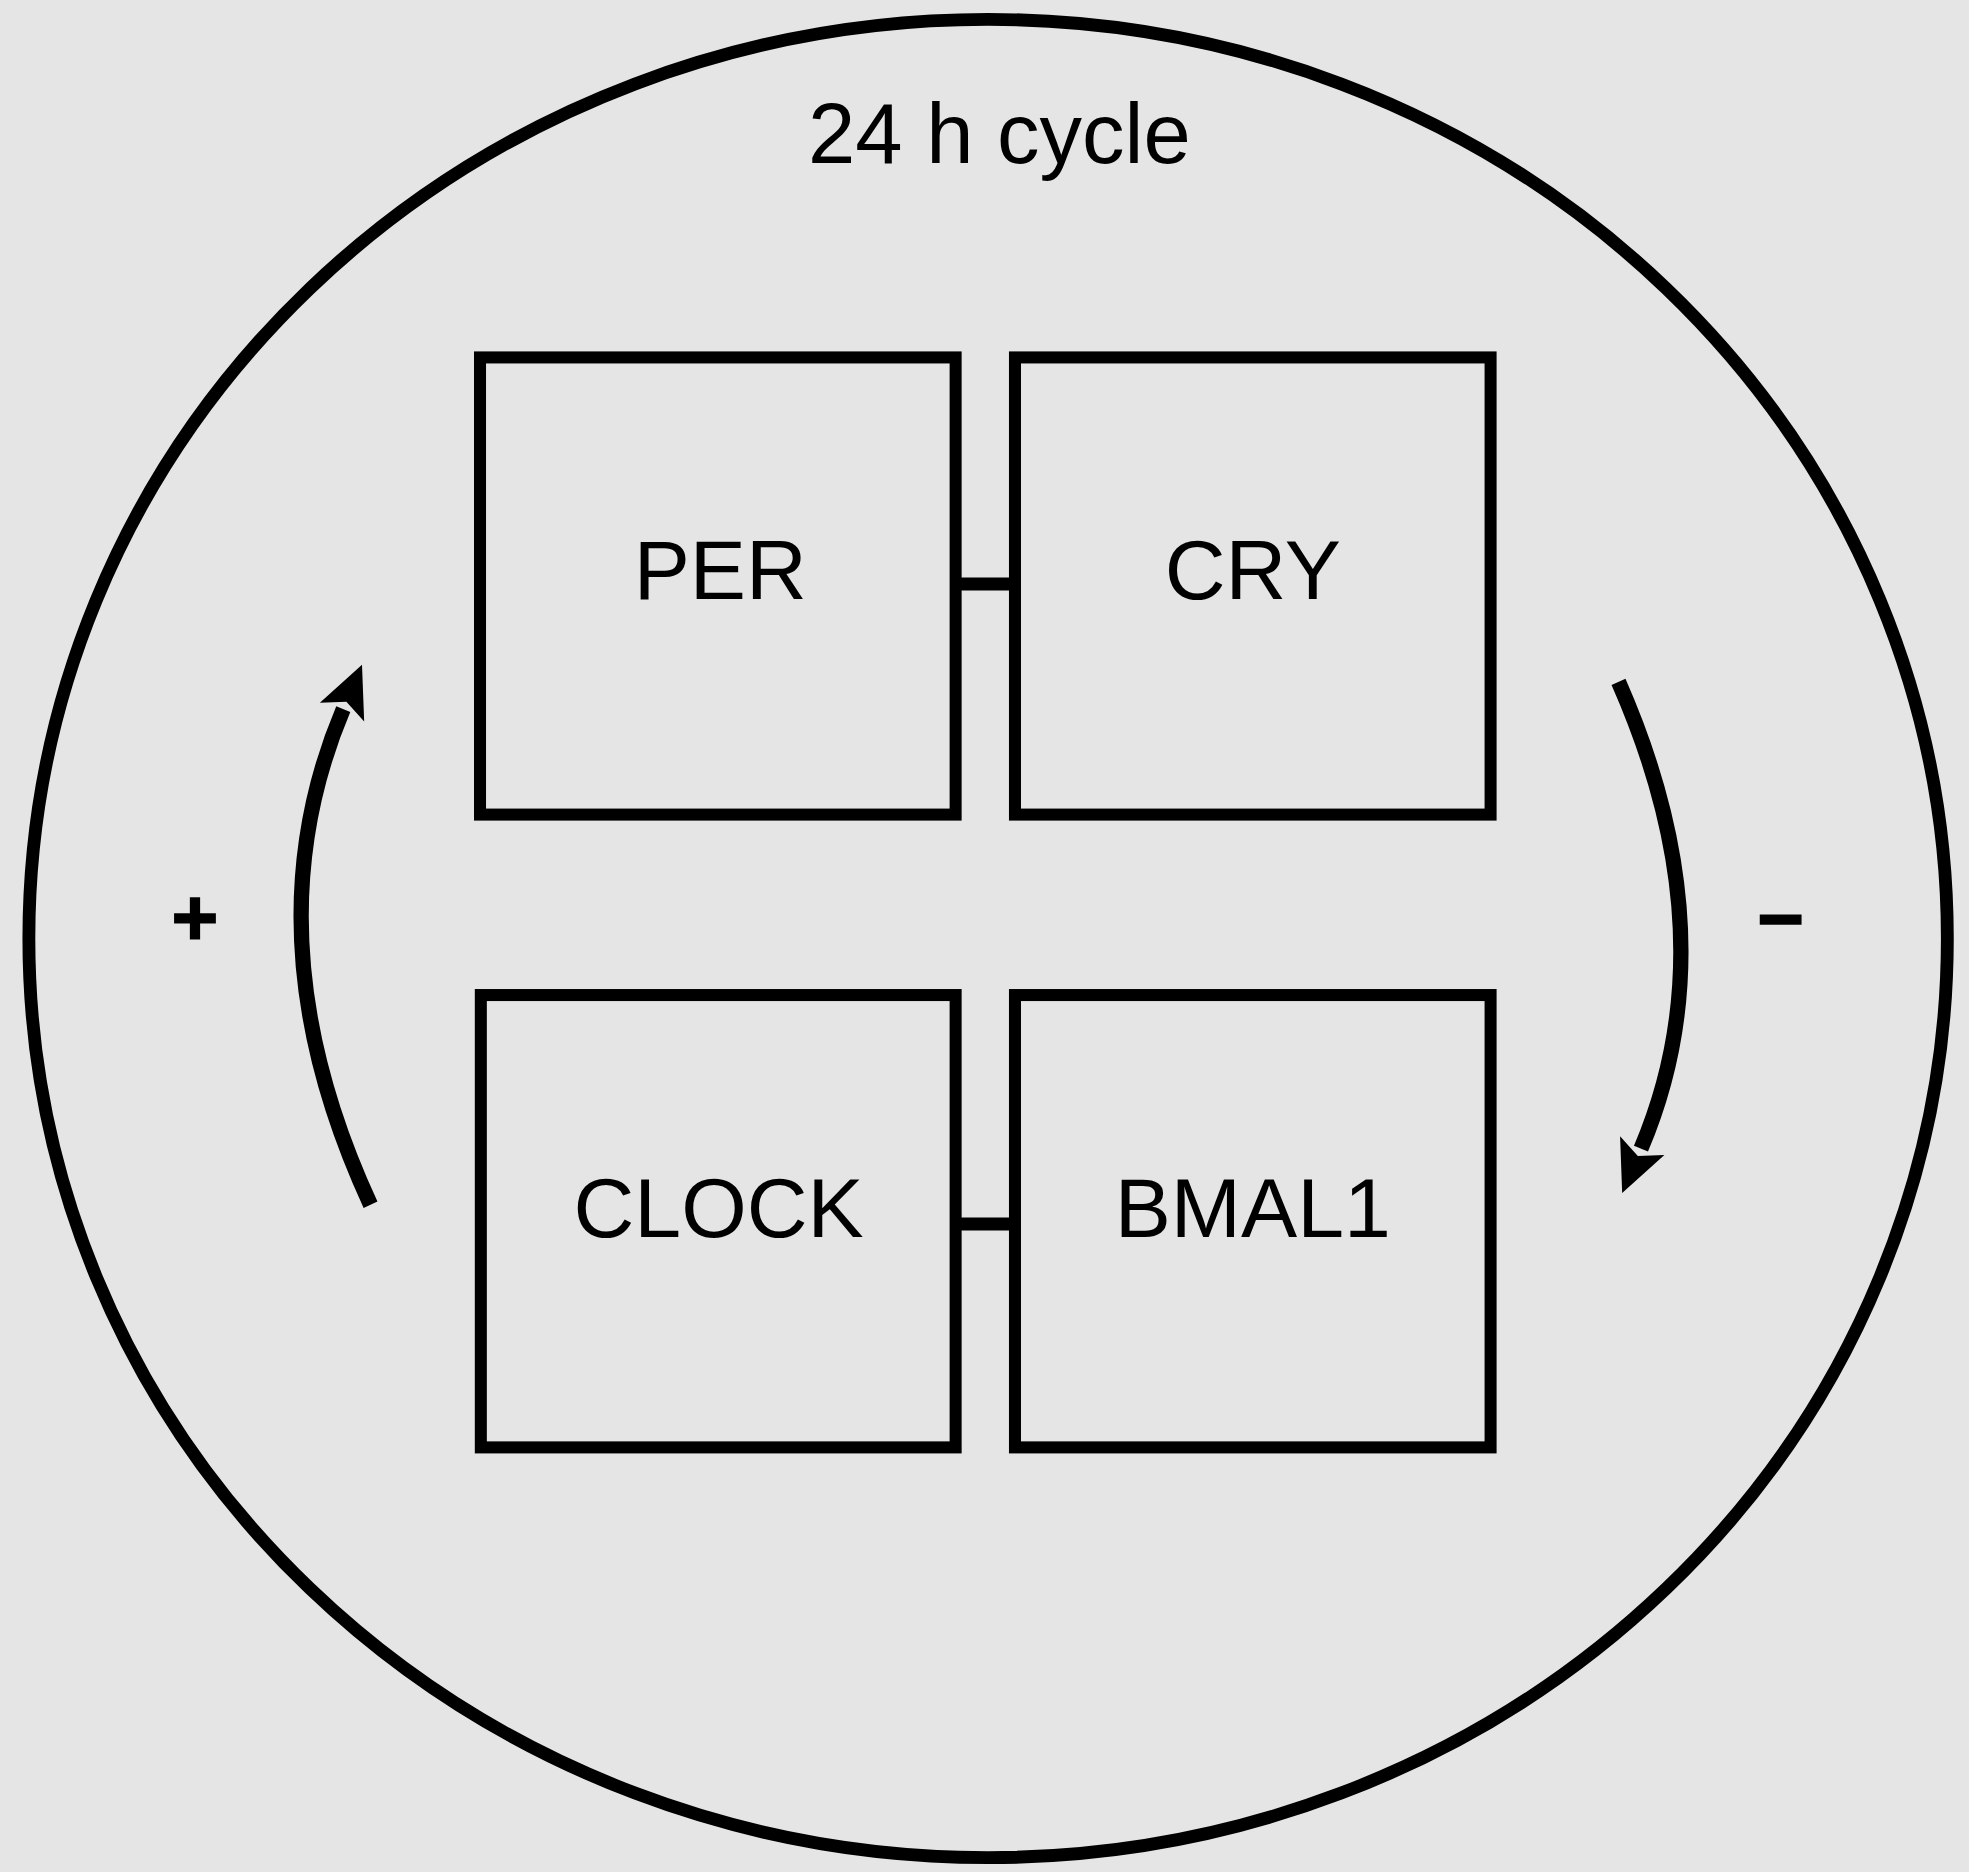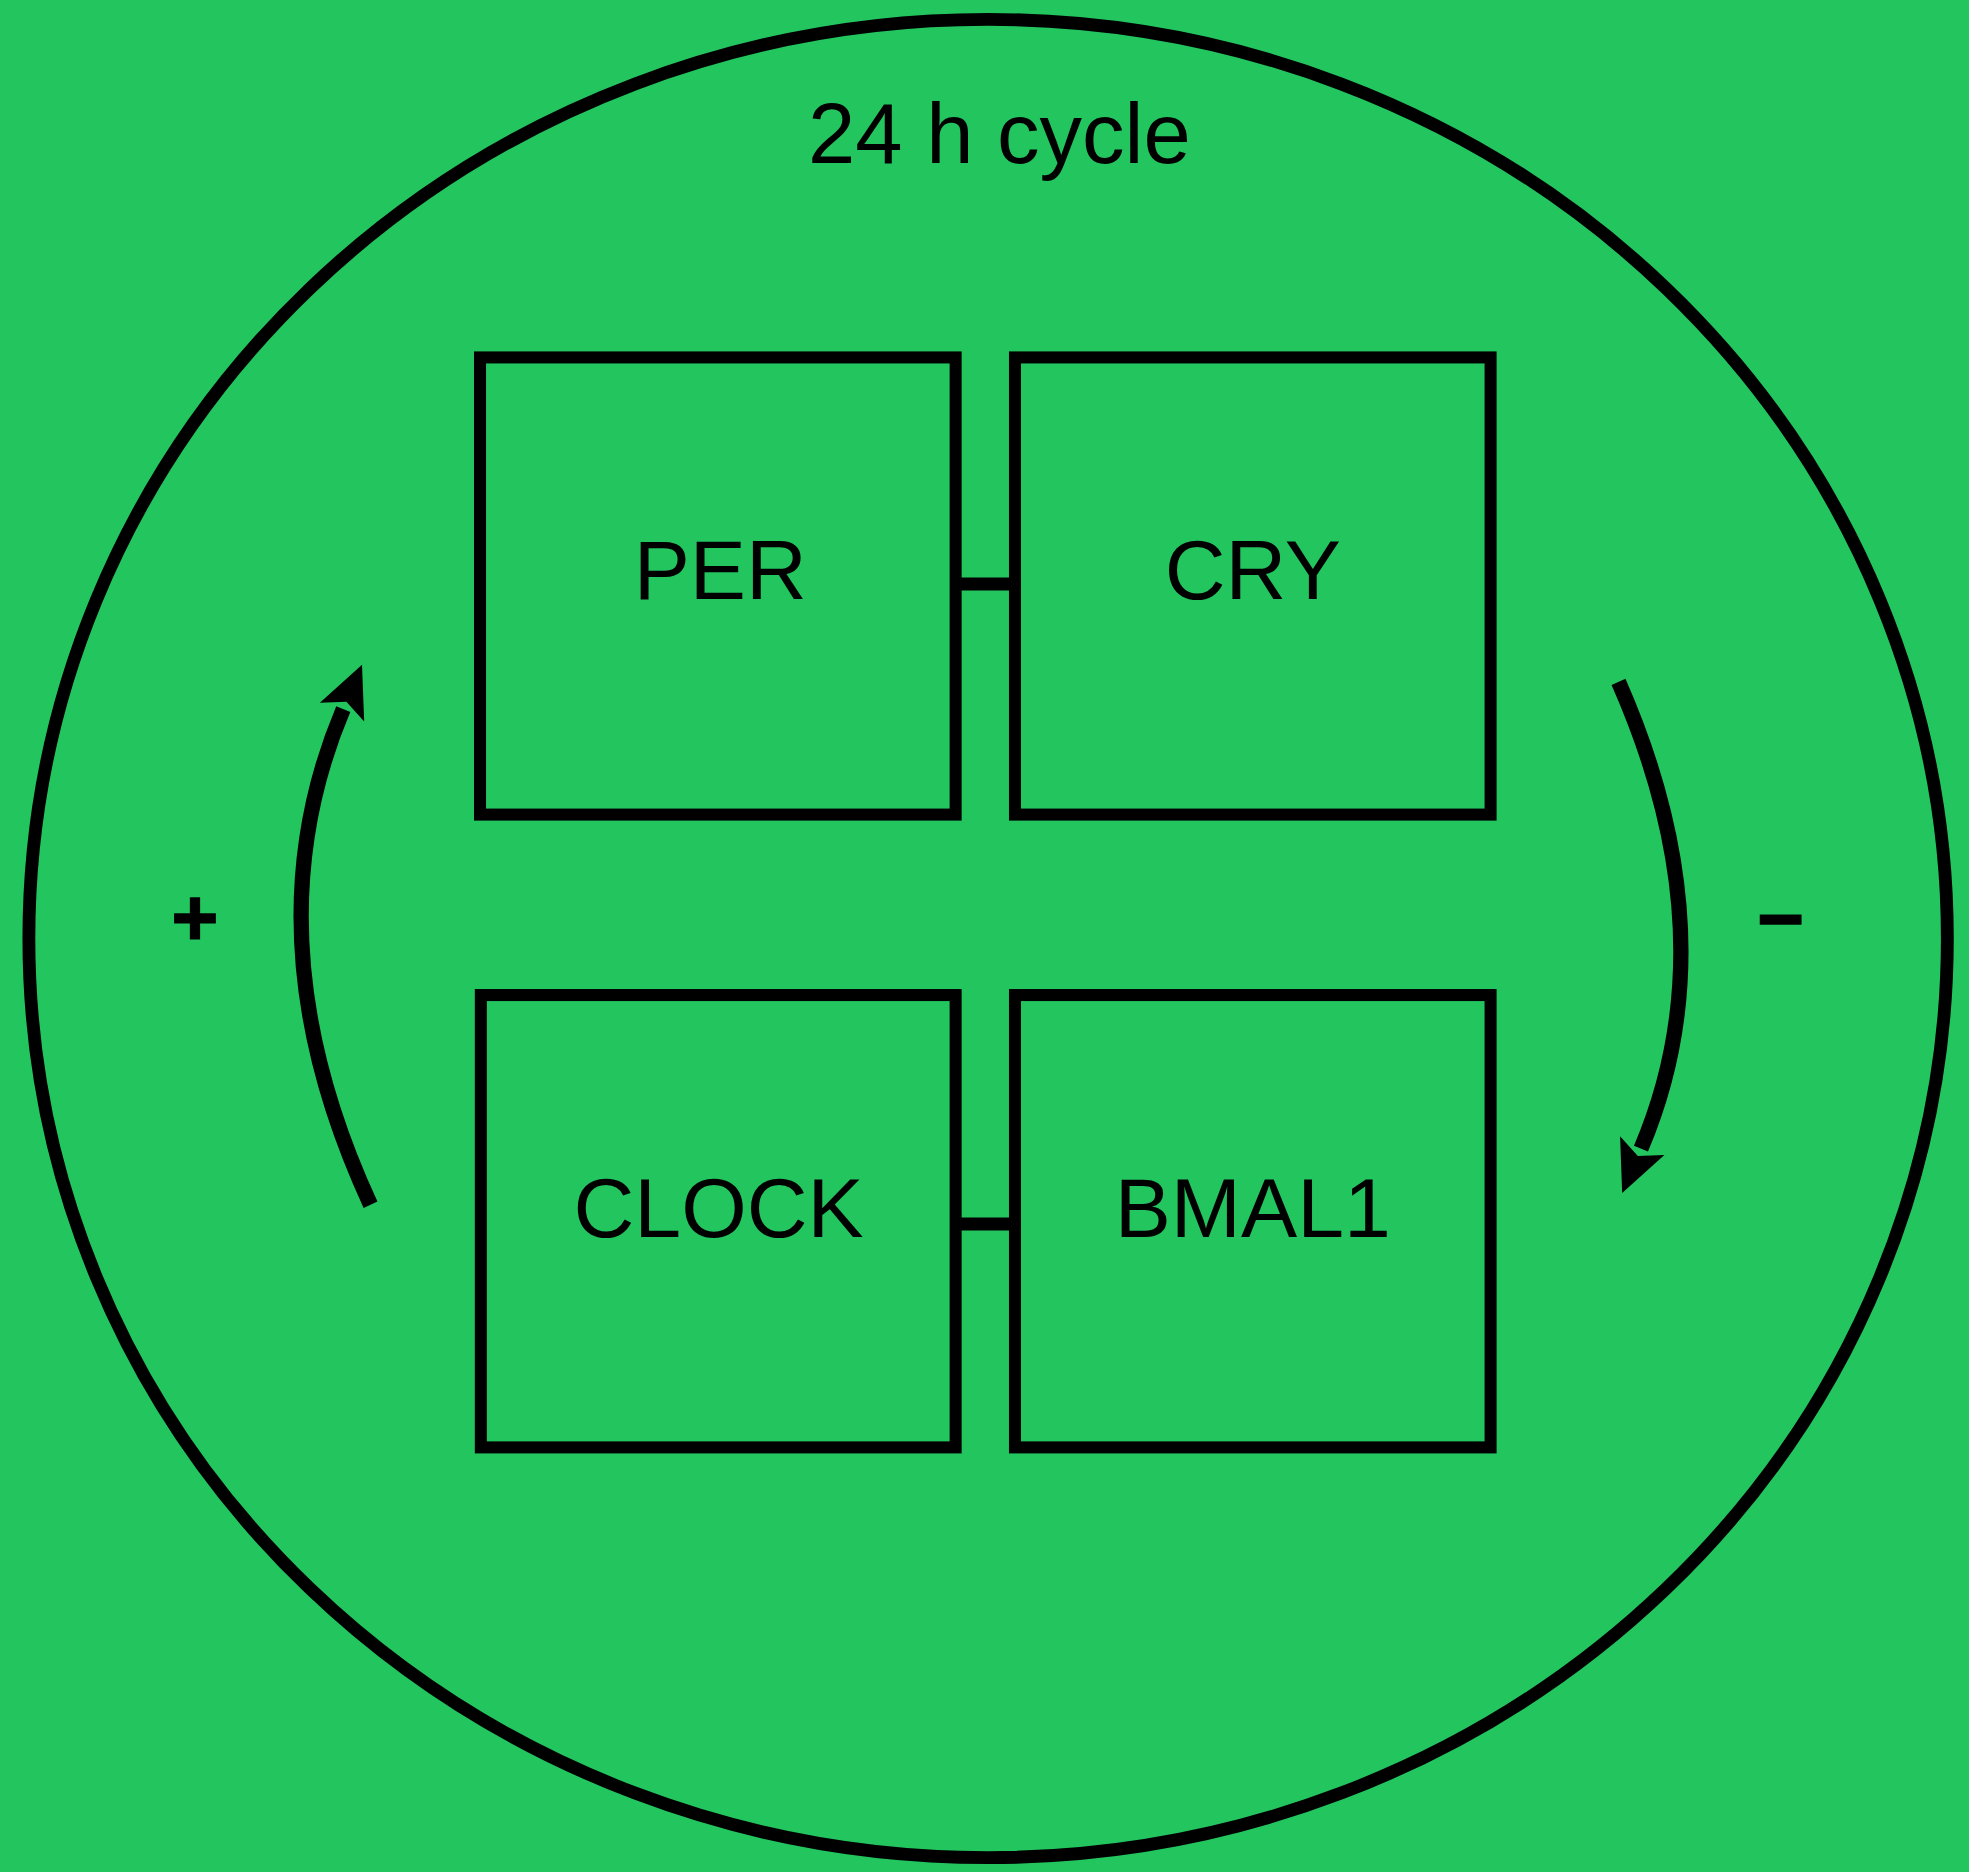--- a/index.html
+++ b/index.html
@@ -8,21 +8,21 @@
     background: #ffffff;
     width: 1969px;
     height: 1873px;
     overflow: hidden;
     font-family: "Liberation Sans", sans-serif;
   }
   .stage {
     position: relative;
     width: 1969px;
     height: 1873px;
-    background: #22c55e;
+    background: #e5e5e5;
   }
   svg { display: block; }
   .shape {
     fill: none;
     stroke: #000000;
   }
   .label-text {
     fill: #000000;
     stroke: none;
     font-family: "Liberation Sans", sans-serif;

